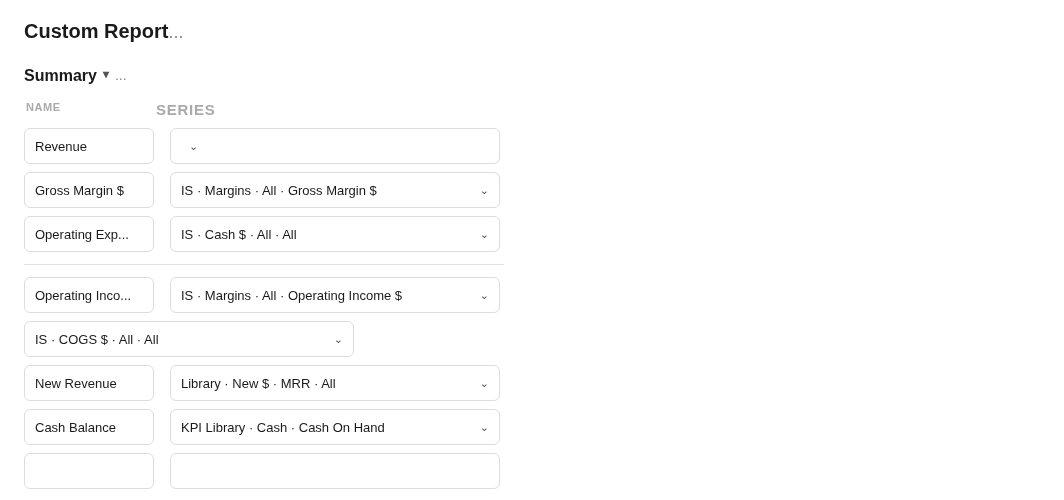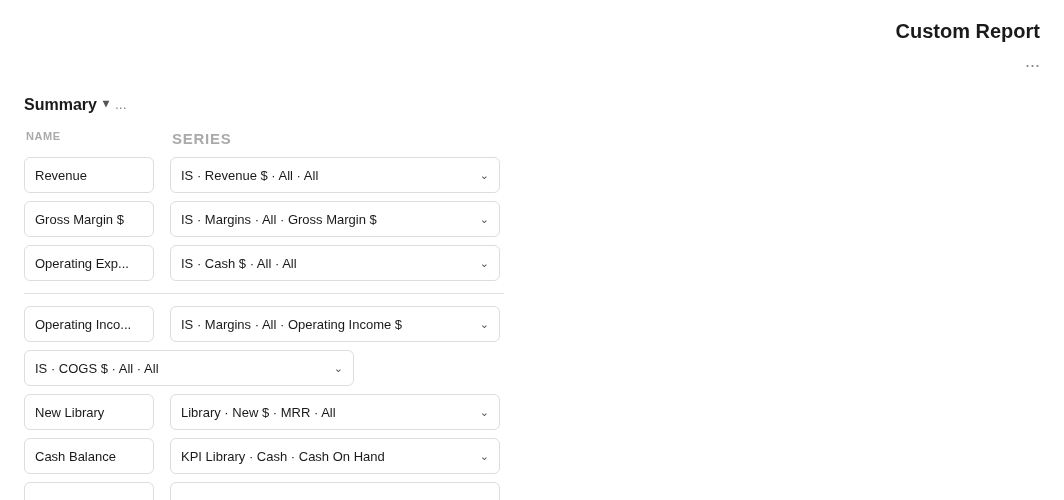--- a/index.html
+++ b/index.html
@@ -14,25 +14,24 @@
       color: #1a1a1a;
       font-size: 14px;
       width: 1064px;
       min-height: 500px;
       padding: 20px 24px;
     }
 
     .page-title {
       display: flex;
       align-items: flex-end;
-      gap: 8px;
+      gap: 0;
       font-size: 20px;
       font-weight: 700;
       margin-bottom: 24px;
-      flex-direction: column;
     }
 
     .page-title-ellipsis {
       font-weight: 400;
       color: #888;
       font-size: 18px;
       cursor: pointer;
     }
 
     .section-header {
@@ -51,21 +50,20 @@
 
     .section-header-ellipsis {
       font-weight: 400;
       color: #888;
       font-size: 14px;
       cursor: pointer;
     }
 
     .column-headers {
       display: flex;
-      gap: 16px;
       margin-bottom: 10px;
       padding-left: 2px;
     }
 
     .col-name-header {
       width: 130px;
       font-size: 11px;
       font-weight: 600;
       color: #aaa;
       text-transform: uppercase;
@@ -186,21 +184,20 @@
 
 <div class="column-headers">
   <span class="col-name-header">NAME</span>
   <span class="col-series-header">SERIES</span>
 </div>
 
 <div class="rows-group" id="group1-container">
     <div class="row-item">
       <div class="name-box">Revenue</div>
       <div class="series-box">
-        <span class="series-text">IS · Revenue $ · All · All</span>
         <span class="chevron-down">⌄</span>
       </div>
     </div>
     <div class="row-item">
       <div class="name-box">Gross Margin $</div>
       <div class="series-box">
         <span class="series-text">IS · Margins · All · Gross Margin $</span>
         <span class="chevron-down">⌄</span>
       </div>
     </div>
@@ -223,21 +220,21 @@
         <span class="chevron-down">⌄</span>
       </div>
     </div>
     <div class="row-item">
       <div class="series-box">
         <span class="series-text">IS · COGS $ · All · All</span>
         <span class="chevron-down">⌄</span>
       </div>
     </div>
     <div class="row-item">
-      <div class="name-box">New Library</div>
+      <div class="name-box">New Revenue</div>
       <div class="series-box">
         <span class="series-text">Library · New $ · MRR · All</span>
         <span class="chevron-down">⌄</span>
       </div>
     </div>
     <div class="row-item">
       <div class="name-box">Cash Balance</div>
       <div class="series-box">
         <span class="series-text">KPI Library · Cash · Cash On Hand</span>
         <span class="chevron-down">⌄</span>

